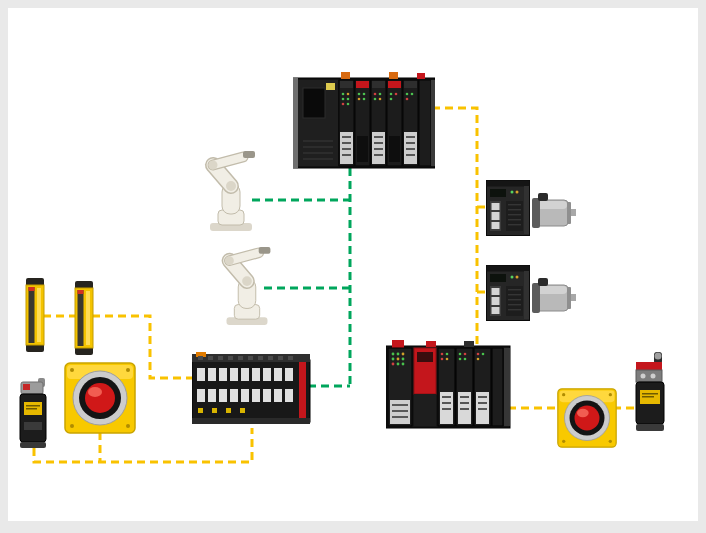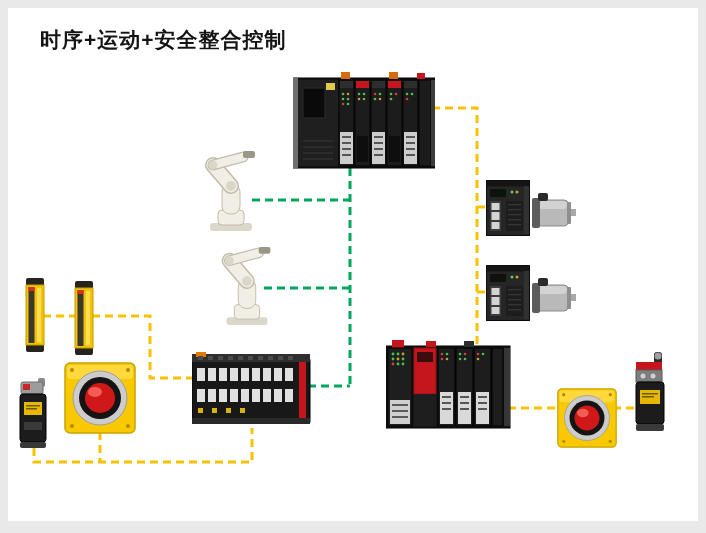--- a/index.html
+++ b/index.html
@@ -284,21 +284,20 @@
     <polyline points="477,207 490,207" fill="none" stroke-width="3" stroke-dasharray="8 5" stroke="#f9c200"></polyline>
     <polyline points="477,292 490,292" fill="none" stroke-width="3" stroke-dasharray="8 5" stroke="#f9c200"></polyline>
     <polyline points="508,408 562,408" fill="none" stroke-width="3" stroke-dasharray="8 5" stroke="#f9c200"></polyline>
     <polyline points="613,408 636,408" fill="none" stroke-width="3" stroke-dasharray="8 5" stroke="#f9c200"></polyline>
     <polyline points="43,316 76,316" fill="none" stroke-width="3" stroke-dasharray="8 5" stroke="#f9c200"></polyline>
     <polyline points="92,316 150,316 150,378 196,378" fill="none" stroke-width="3" stroke-dasharray="8 5" stroke="#f9c200"></polyline>
     <polyline points="34,448 34,462 252,462 252,428" fill="none" stroke-width="3" stroke-dasharray="8 5" stroke="#f9c200"></polyline>
     <polyline points="100,432 100,462" fill="none" stroke-width="3" stroke-dasharray="8 5" stroke="#f9c200"></polyline>
   </svg>
 
-  <div class="title">时序+运动+安全整合控制</div>
 
   <div class="dev" style="left:293px;top:66px;width:142px;height:106px;">
     <svg viewBox="0 0 142 106">
         <use href="#sym-plc"></use>
       </svg>
   </div>
 
   <div class="dev" style="left:196px;top:150px;width:70px;height:82px;">
     <svg viewBox="0 0 70 82">
         <use href="#sym-robot"></use>

